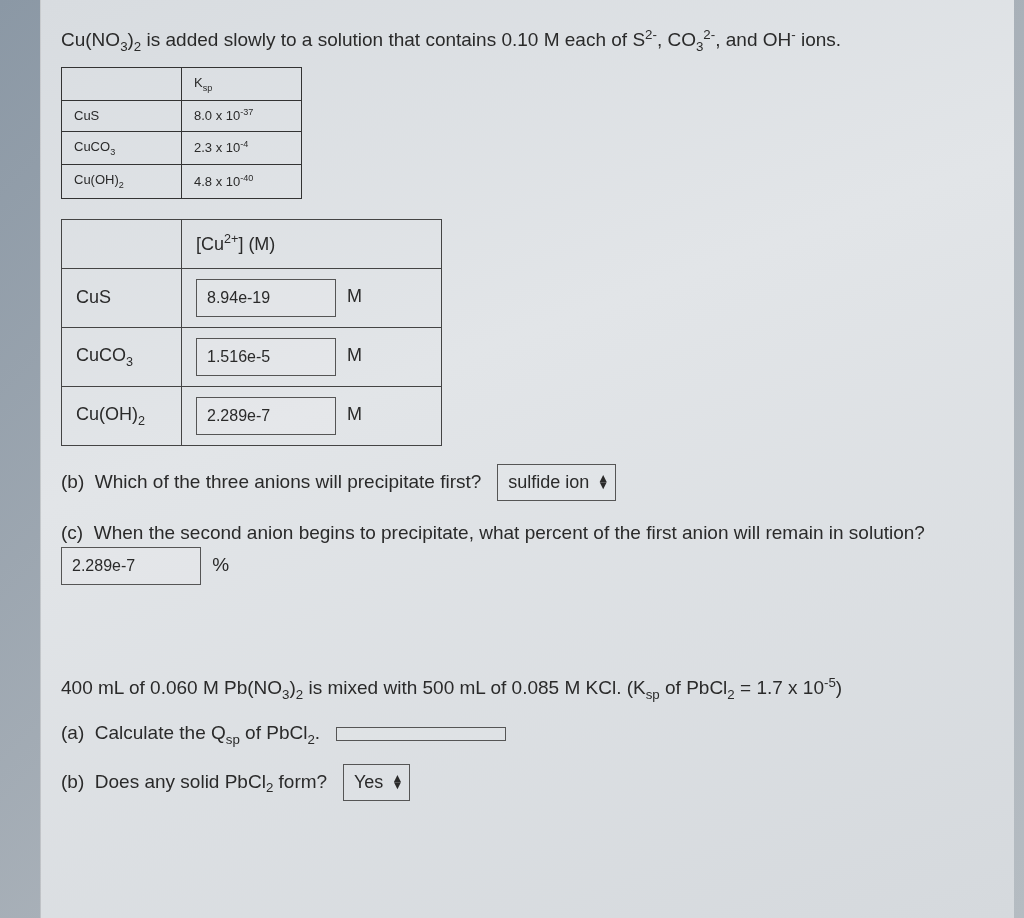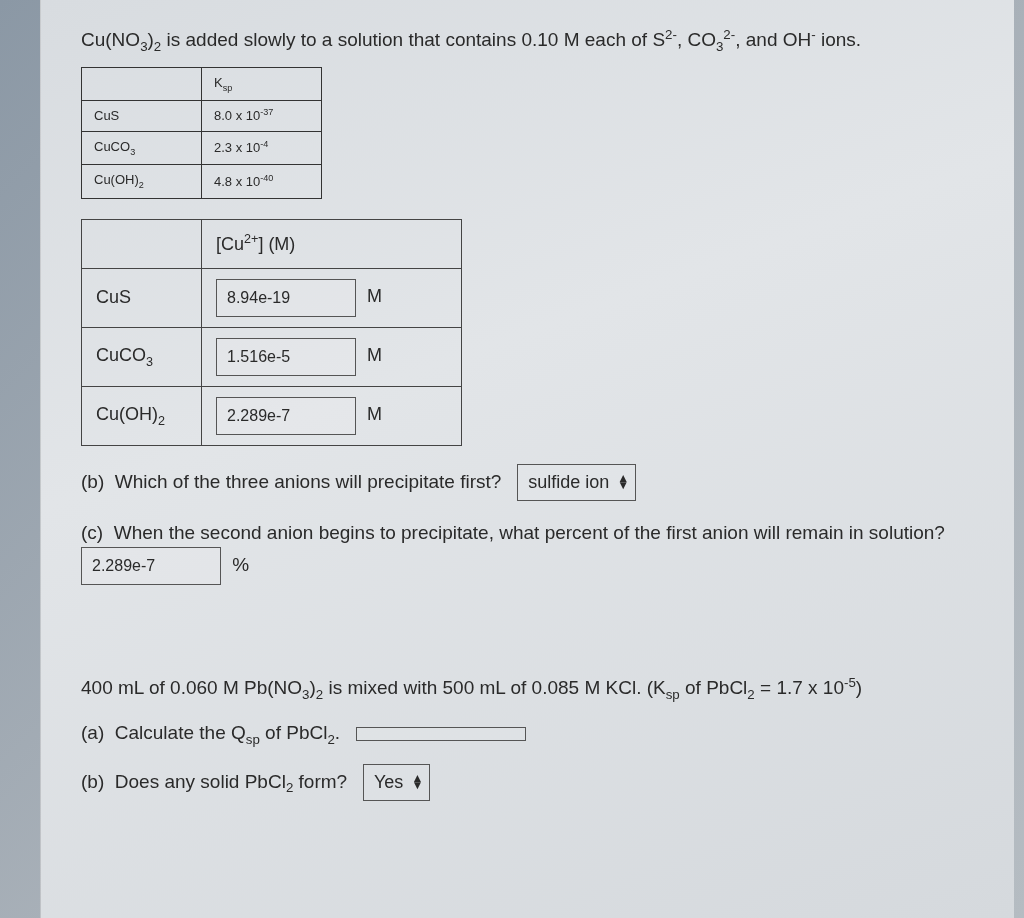--- a/index.html
+++ b/index.html
@@ -13,21 +13,21 @@
     position: relative;
     overflow: hidden;
   }
   .page {
     position: absolute;
     top: 0;
     left: 40px;
     right: 10px;
     bottom: 0;
     background: linear-gradient(160deg, #d8dce0 0%, #e2e5e8 40%, #d5d9dd 100%);
-    padding: 25px 30px 20px 40px;
+    padding: 25px 30px 20px 20px;
     color: #2a2a2a;
     font-size: 19px;
     line-height: 1.5;
     border-left: 1px solid rgba(0,0,0,0.1);
   }
   .question-line { margin-bottom: 10px; }
   sup { font-size: 0.7em; }
   sub { font-size: 0.7em; }
   table.ksp {
     border-collapse: collapse;

